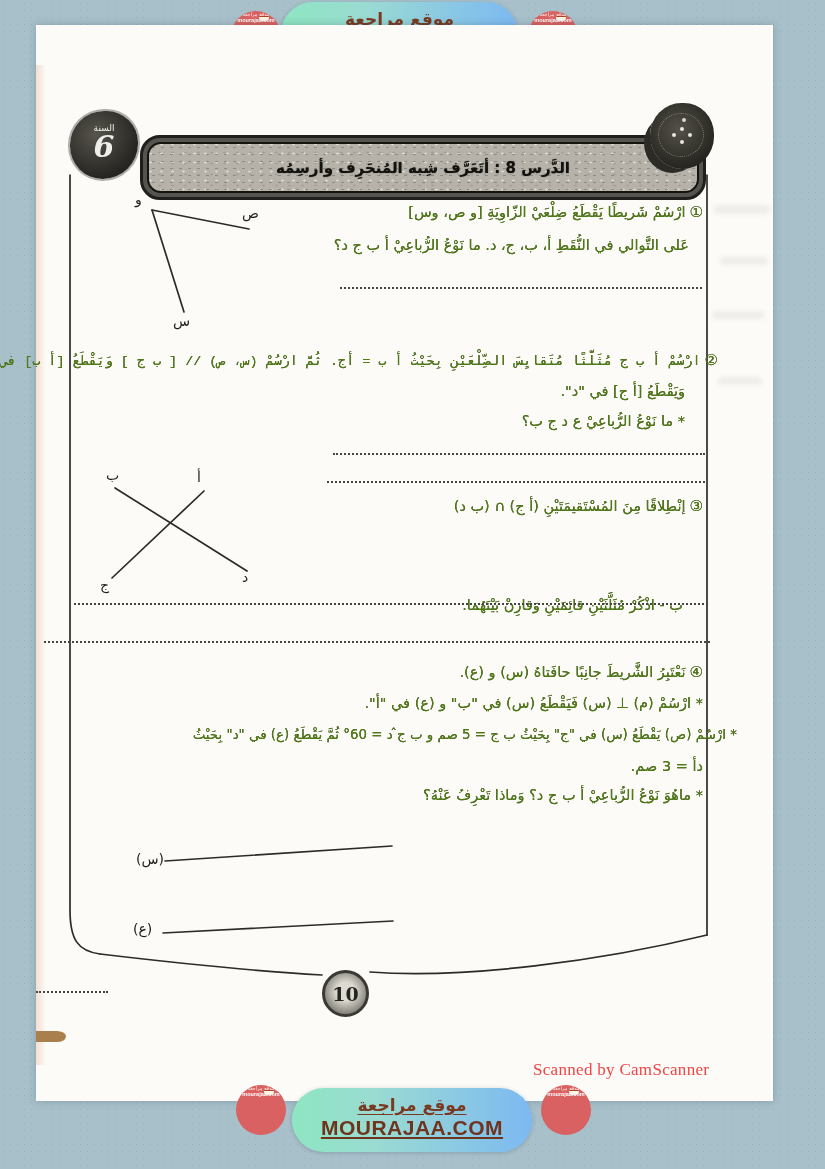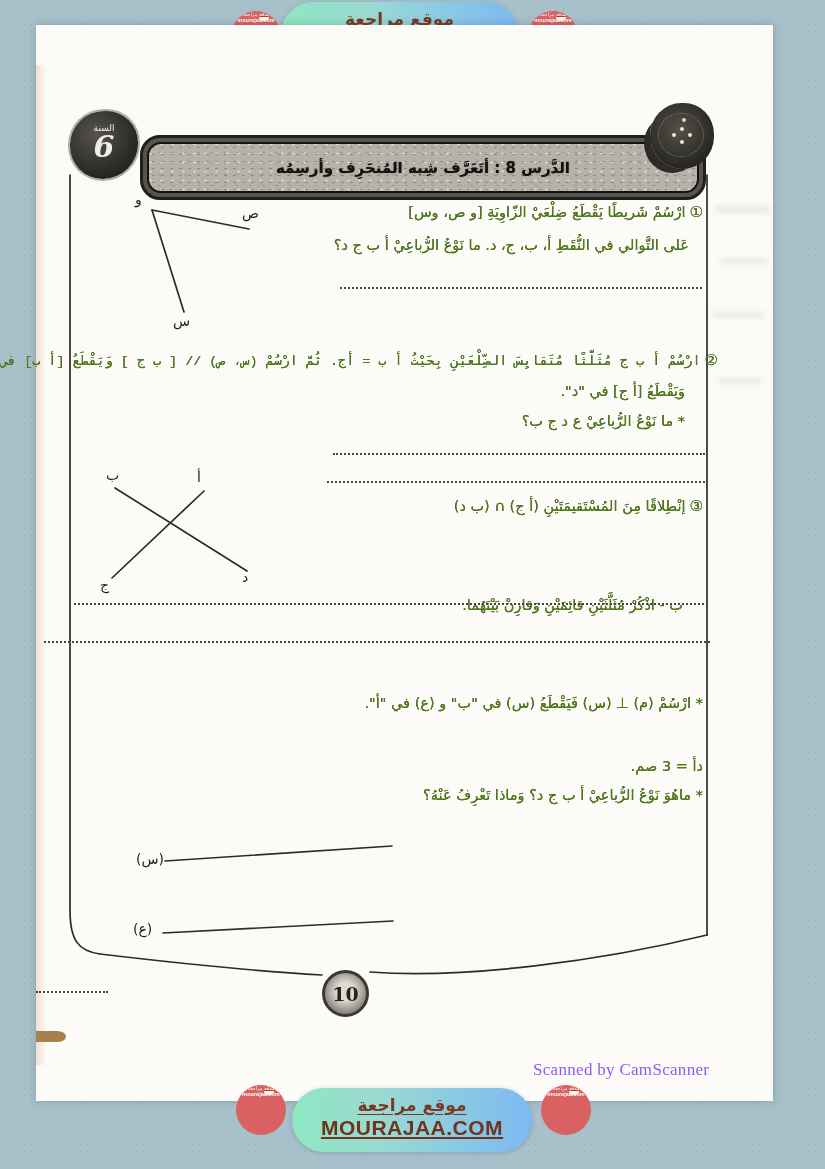--- a/index.html
+++ b/index.html
@@ -61,21 +61,21 @@
   .ex-num { display:inline-block; font-size:15px; margin-left:4px; }
   .dotted { position:absolute; height:0; border-bottom:2.6px dotted #45453f; }
   .fig-label { position:absolute; direction:rtl; font-size:14px; color:#1d1d1b; white-space:nowrap; }
 
   .medallion { position:absolute; left:286px; top:945px; width:47px; height:47px; border-radius:50%;
     background:radial-gradient(circle at 50% 45%, #dcd9d1 30%, #8b8880 70%, #55534c);
     border:3px solid #3a3934; display:flex; align-items:center; justify-content:center; }
   .medallion span { font-size:19px; font-weight:700; color:#23231f; font-family:"DejaVu Serif", serif; }
 
   .camscanner { position:absolute; left:497px; top:1035px; font-family:"Liberation Serif", serif;
-    font-size:17px; color:#8b5cf6; letter-spacing:.3px; }
+    font-size:17px; color:#ef4444; letter-spacing:.3px; }
 
   
   .pill { position:absolute; border-radius:32px; text-align:center;
     background:linear-gradient(90deg,#8ee6c1 0%, #9adbd2 35%, #7db9f2 100%);
     box-shadow:0 1px 4px rgba(40,60,80,.25); padding-top:7px; }
   .pill-header { left:281px; top:2px; width:237px; height:66px; }
   .pill-footer { left:292px; top:1088px; width:240px; height:64px; }
   .pill .ar { display:block; direction:rtl; font-size:17px; font-weight:700; color:#7a3a21;
     text-decoration:underline; text-underline-offset:3px; font-family:"DejaVu Sans", sans-serif; }
   .pill .en { display:block; font-family:"Liberation Sans", sans-serif; font-size:21px; font-weight:700;
@@ -169,21 +169,23 @@
 
     <div class="ex-line" style="right:70px; top:472px;"><span class="ex-num">③</span><span>إنْطِلاقًا مِنَ المُسْتَقيمَتَيْنِ (أ ج) ∩ (ب د)</span></div>
     <div class="ex-line" style="right:90px; top:572px;">ب - اذْكُرْ مُثَلَّثَيْنِ قائِمَيْنِ وَقارِنْ بَيْنَهُما.</div>
     <div class="dotted" style="left:38px; top:578px; width:634px;"></div>
     <div class="dotted" style="left:8px; top:616px; width:666px;"></div>
     <span class="fig-label" style="left:70px; top:442px;">ب</span>
     <span class="fig-label" style="left:161px; top:444px;">أ</span>
     <span class="fig-label" style="left:64px; top:552px;">ج</span>
     <span class="fig-label" style="left:206px; top:544px;">د</span>
 
+    <div class="ex-line" style="right:70px; top:638px;"><span class="ex-num">④</span><span>نَعْتَبِرُ الشَّريطَ جانِبًا حافَتاهُ (س) و (ع).</span></div>
     <div class="ex-line" style="right:70px; top:670px;">* ارْسُمْ (م) ⊥ (س) فَيَقْطَعُ (س) في "ب" و (ع) في "أ".</div>
+    <div class="ex-line long" style="right:36px; top:702px;">* ارْسُمْ (ص) يَقْطَعُ (س) في "ج" بِحَيْثُ ب ج = 5 صم و ب ج̂ د = 60° ثُمَّ يَقْطَعُ (ع) في "د" بِحَيْثُ</div>
     <div class="ex-line" style="right:70px; top:733px;">دأ = 3 صم.</div>
     <div class="ex-line" style="right:70px; top:762px;">* ماهُوَ نَوْعُ الرُّباعِيْ أ ب ج د؟ وَماذا تَعْرِفُ عَنْهُ؟</div>
     <span class="fig-label" style="left:100px; top:826px;">(س)</span>
     <span class="fig-label" style="left:97px; top:896px;">(ع)</span>
 
     <div class="medallion">
       <span>10</span>
     </div>
     <div class="dotted" style="left:0px; top:966px; width:72px;"></div>
 

